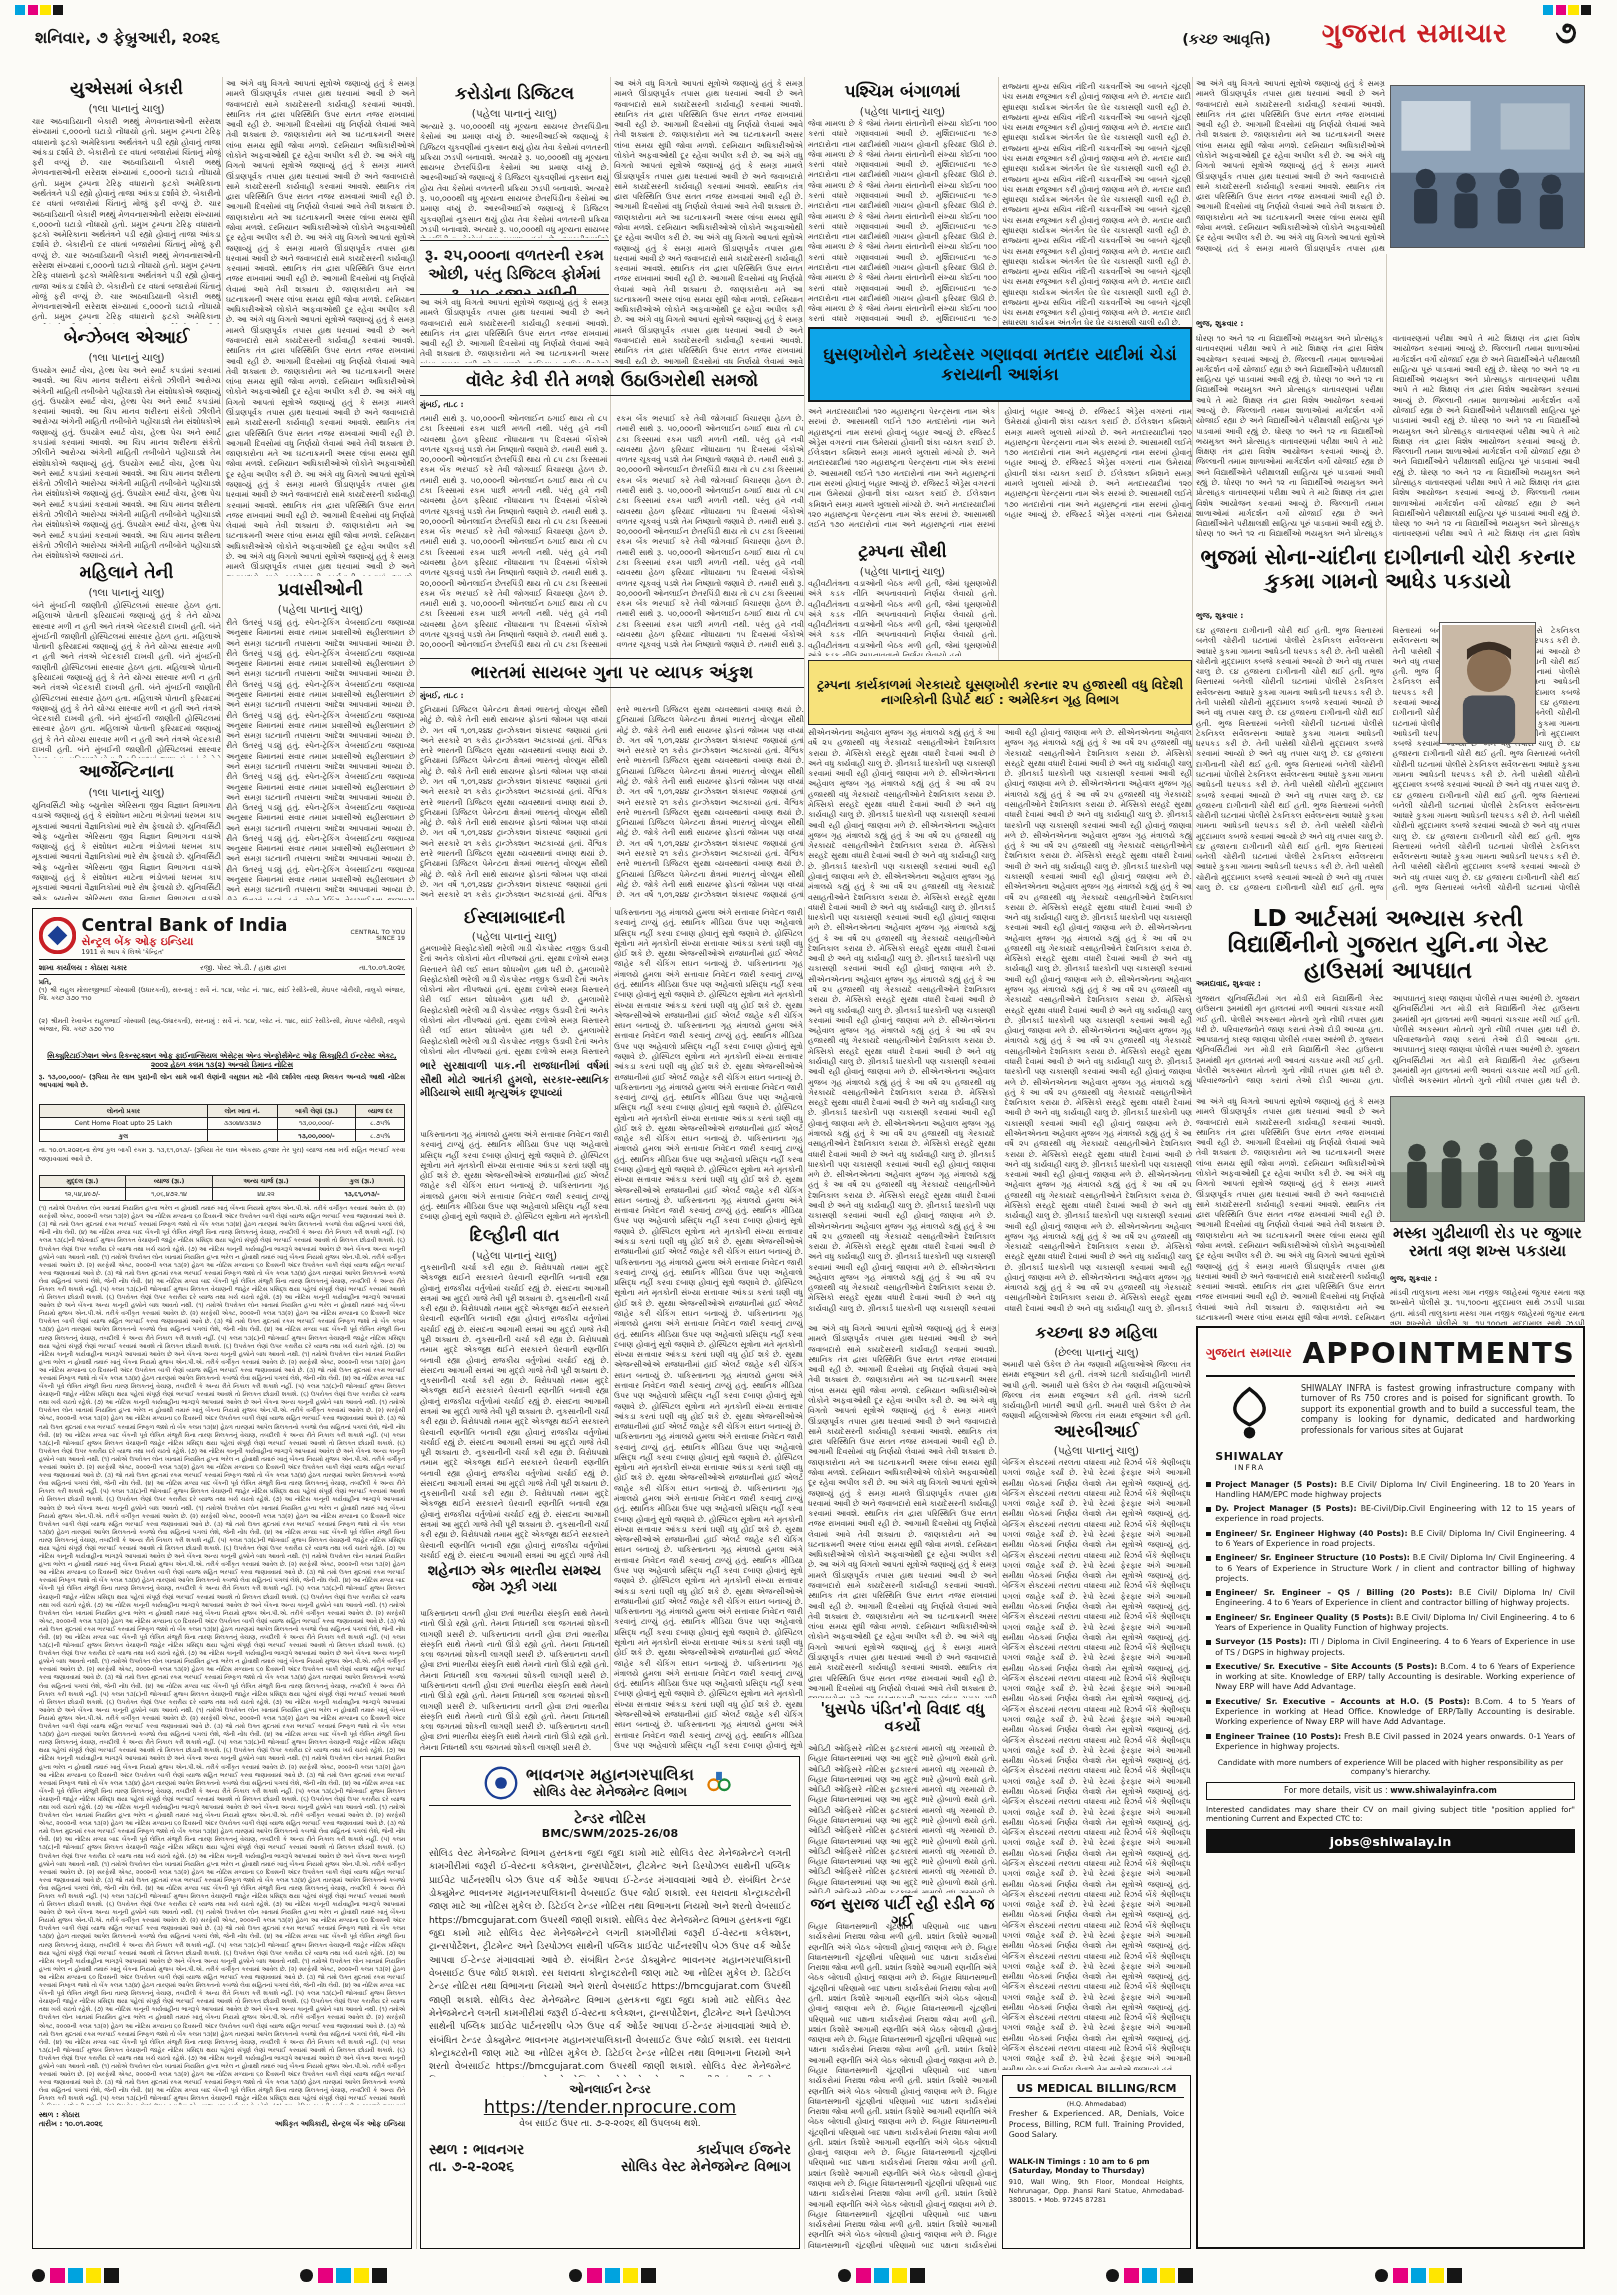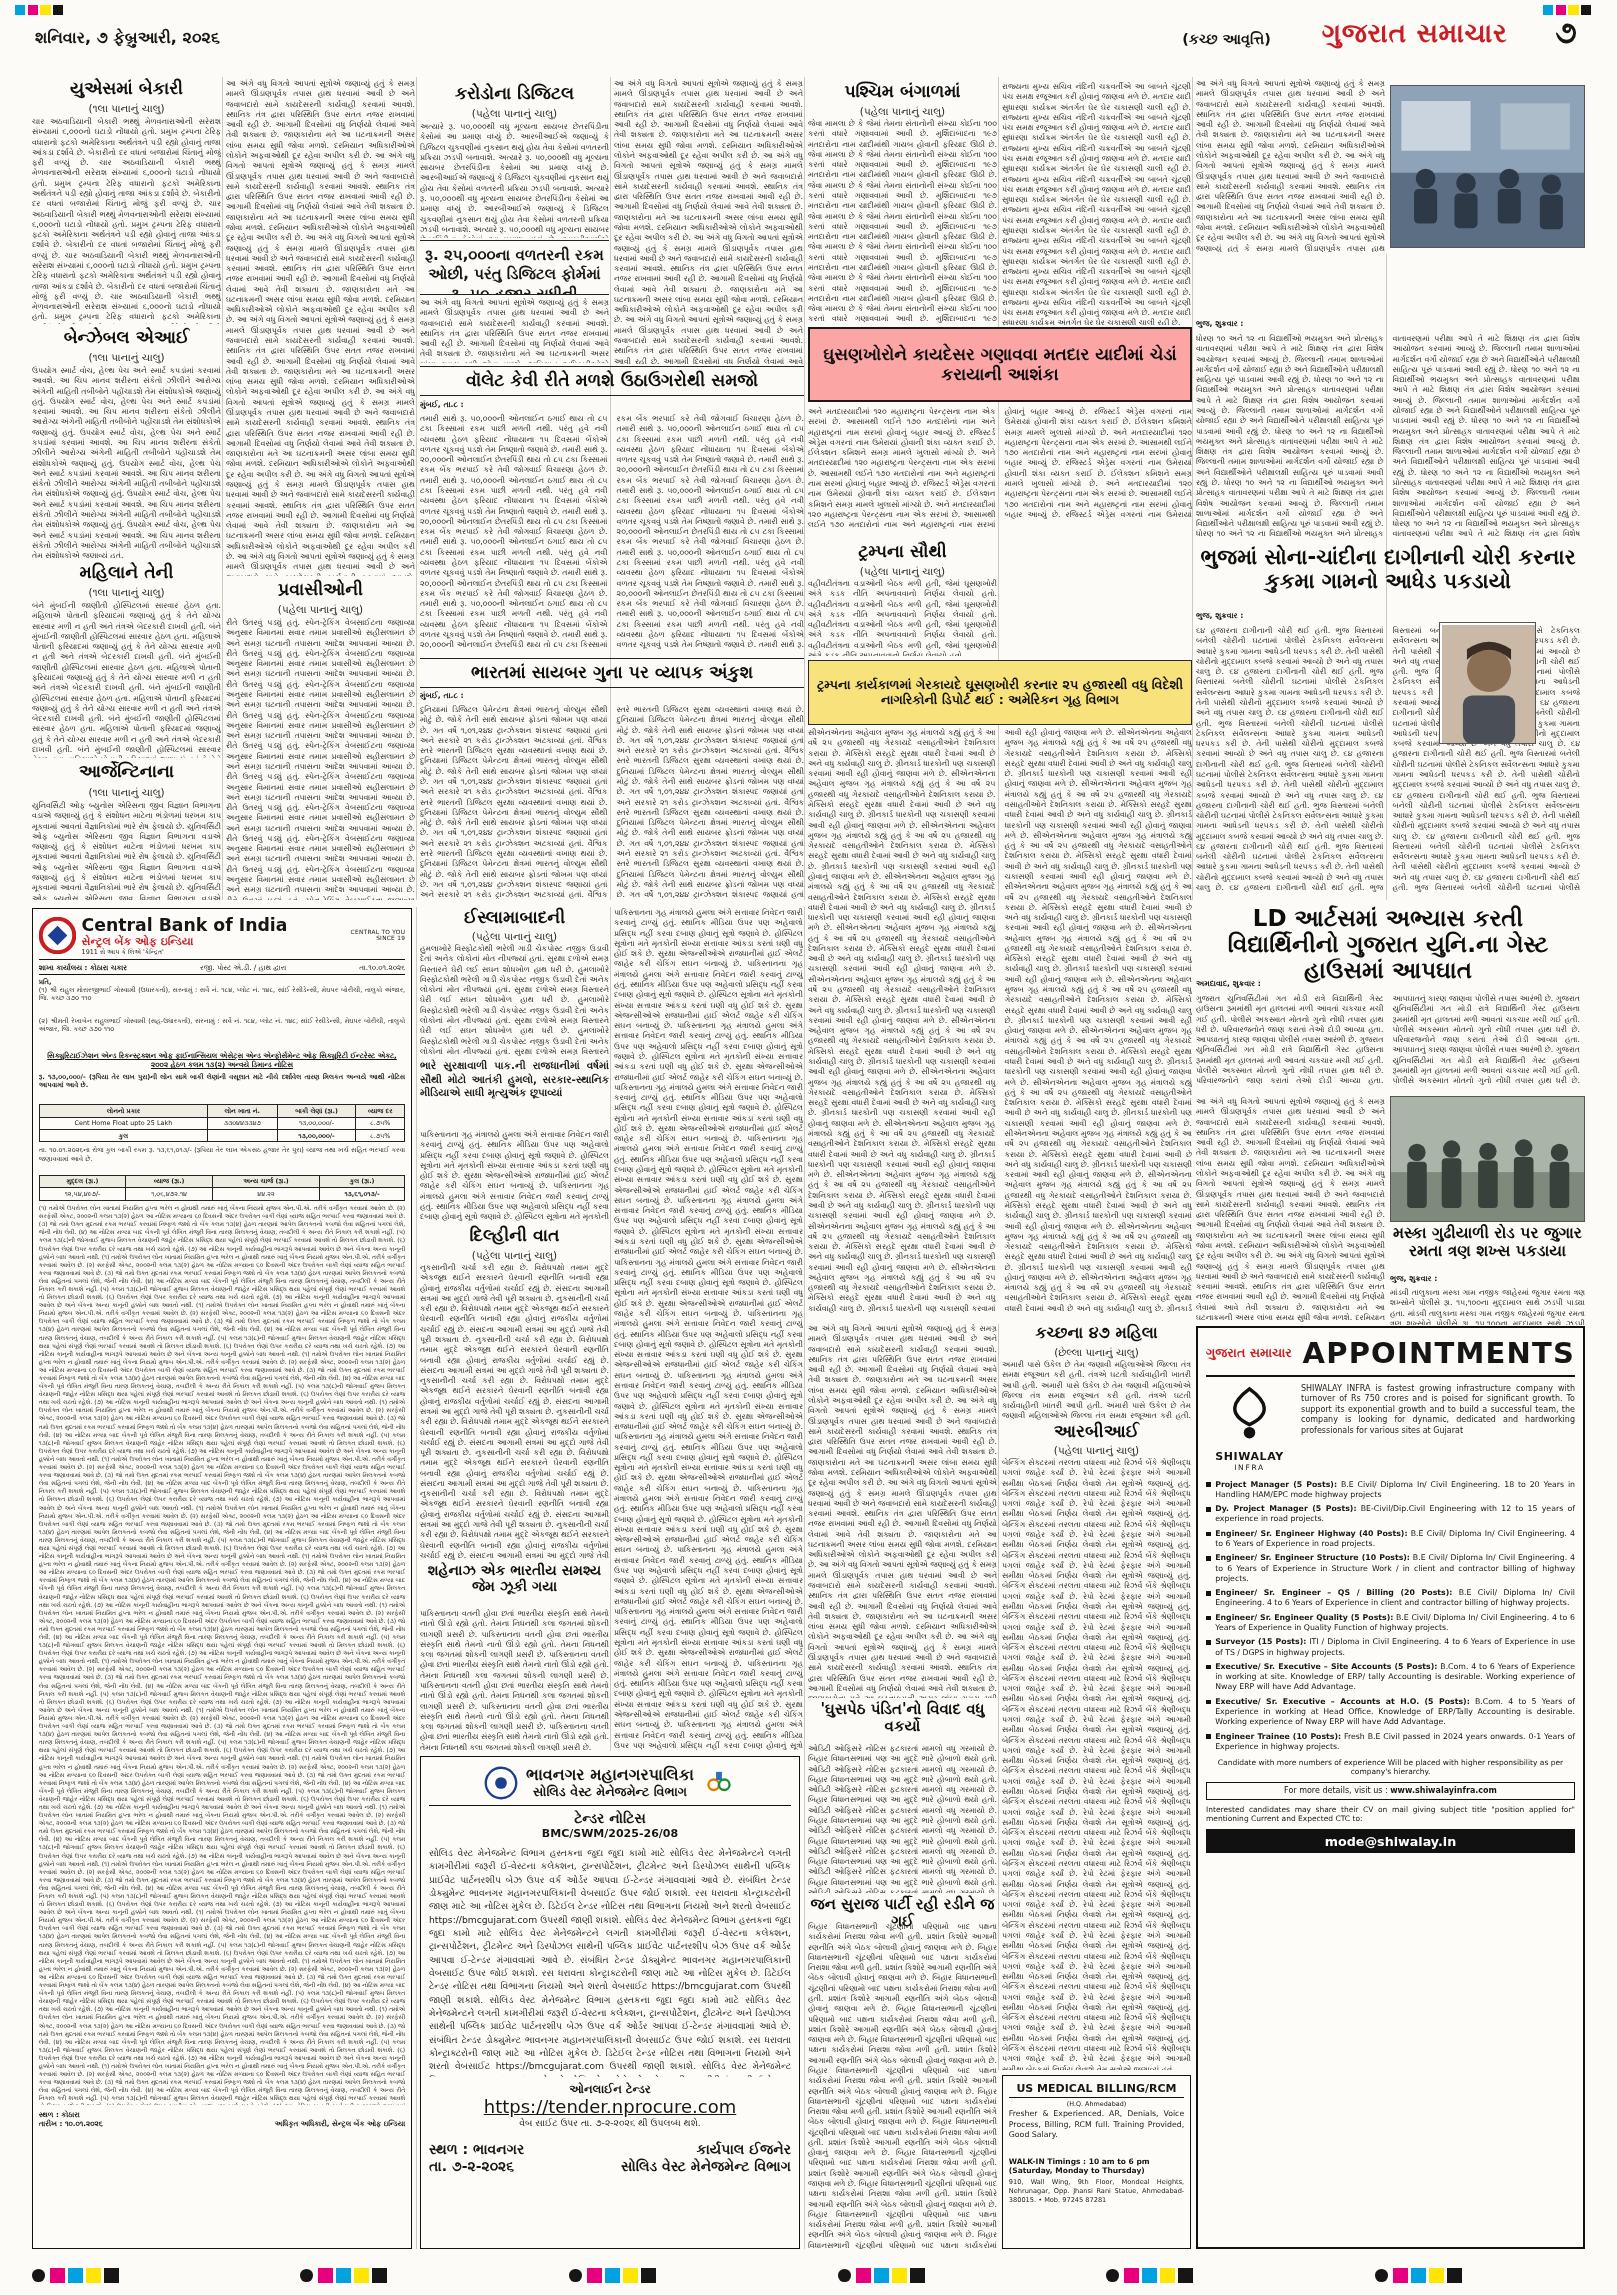--- a/index.html
+++ b/index.html
@@ -10,21 +10,21 @@
   .abs{position:absolute}
   .bodytxt{font-size:7.8px;line-height:1.32;text-align:justify;overflow:hidden;color:#1d1d1d;word-break:break-word}
   .h1{font-weight:bold;text-align:center;line-height:1.14;color:#0e0e0e}
   .cont{text-align:center;font-size:10.4px;color:#222}
   .dl{font-weight:bold;font-size:7.8px}
   .col2{column-count:2;column-gap:9.2px}
   .vr{position:absolute;width:0.6px;background:#cfc9bc}
   .callout{font-weight:bold;text-align:center;border-top:1.2px solid #222;border-bottom:1.2px solid #222;
            padding:4.6px 1.2px;font-size:15px;line-height:1.3;overflow:hidden}
   .boxhead{border-top:1.2px solid #222;border-bottom:1.2px solid #222;display:flex;align-items:center;justify-content:center}
-  .dbox{border:2.3px double #1a1a1a;display:flex;align-items:center;justify-content:center;padding:3.5px 5.8px;background:#fca5a5}
+  .dbox{border:2.3px double #1a1a1a;display:flex;align-items:center;justify-content:center;padding:3.5px 5.8px;background:#0ea5e9}
   .ybox{background:#f7e27b;border:1.2px solid #2a2a2a;display:flex;align-items:center;justify-content:center;padding:3.5px 7px}
   .photo{overflow:hidden;border:0.6px solid #555}
   .adframe{border:1.7px solid #111;background:#fdfcf8;overflow:hidden}
   .sq{display:inline-block;width:15px;height:15px;margin-right:2.9px;vertical-align:middle}
   .sq-s{display:inline-block;width:10.4px;height:10.4px;margin-right:2.3px;vertical-align:middle}
   .dot{display:inline-block;width:12.7px;height:12.7px;border-radius:50%;background:#161616;margin-right:5.8px;vertical-align:middle}
   table.adtab{width:100%;border-collapse:collapse;font-size:6.4px}
   table.adtab th,table.adtab td{border:0.6px solid #222;padding:1.7px 2.3px;text-align:center}
   table.adtab th{font-weight:bold;background:#efece2}
   .joblist{list-style:none;font-size:7.8px;line-height:1.32;text-align:justify}
@@ -357,21 +357,21 @@
       <li><span class="jobt">Executive/ Sr. Executive – Site Accounts (5 Posts):</span> <span>B.Com. 4 to 6 Years of Experience in working at site. Knowledge of ERP/ tally Accounting is desirable. Working experience of Nway ERP will have Add Advantage.</span></li>
       <li><span class="jobt">Executive/ Sr. Executive – Accounts at H.O. (5 Posts):</span> <span>B.Com. 4 to 5 Years of Experience in working at Head Office. Knowledge of ERP/Tally Accounting is desirable. Working experience of Nway ERP will have Add Advantage.</span></li>
       <li><span class="jobt">Engineer Trainee (10 Posts):</span> <span>Fresh B.E Civil passed in 2024 years onwards. 0-1 Years of Experience in highway projects.</span></li>
     </ul>
     <div style="text-align:center;font-size:7.5px;margin-top:5.8px">Candidate with more numbers of experience Will be placed with higher responsibility as per company's hierarchy.</div>
     <div style="border:0.6px solid #111;margin-top:5.8px;padding:3.5px;text-align:center;font-size:8px">
       <span>For more details, visit us :</span>
       <span style="font-weight:bold">www.shiwalayinfra.com</span>
     </div>
     <div style="font-size:7.5px;margin-top:5.8px;text-align:justify">Interested candidates may share their CV on mail giving subject title "position applied for" mentioning Current and Expected CTC to:</div>
-    <div style="background:#111;color:#fff;font-size:12.7px;font-weight:bold;text-align:center;padding:4.6px;margin-top:5.8px">mode@shiwalay.in</div>
+    <div style="background:#111;color:#fff;font-size:12.7px;font-weight:bold;text-align:center;padding:4.6px;margin-top:5.8px">jobs@shiwalay.in</div>
   </div>
 
   <div class="abs" style="left:32px;top:2268px">
     <span class="dot"></span><span class="sq" style="background:#e6007e"></span><span class="sq" style="background:#00a3df"></span><span class="sq" style="background:#ffe600"></span><span class="sq" style="background:#161616"></span>
   </div>
   <div class="abs" style="left:300px;top:2268px">
     <span class="dot"></span><span class="sq" style="background:#e6007e"></span><span class="sq" style="background:#00a3df"></span><span class="sq" style="background:#ffe600"></span><span class="sq" style="background:#161616"></span>
   </div>
   <div class="abs" style="left:569px;top:2268px">
     <span class="dot"></span><span class="sq" style="background:#e6007e"></span><span class="sq" style="background:#00a3df"></span><span class="sq" style="background:#ffe600"></span><span class="sq" style="background:#161616"></span>

